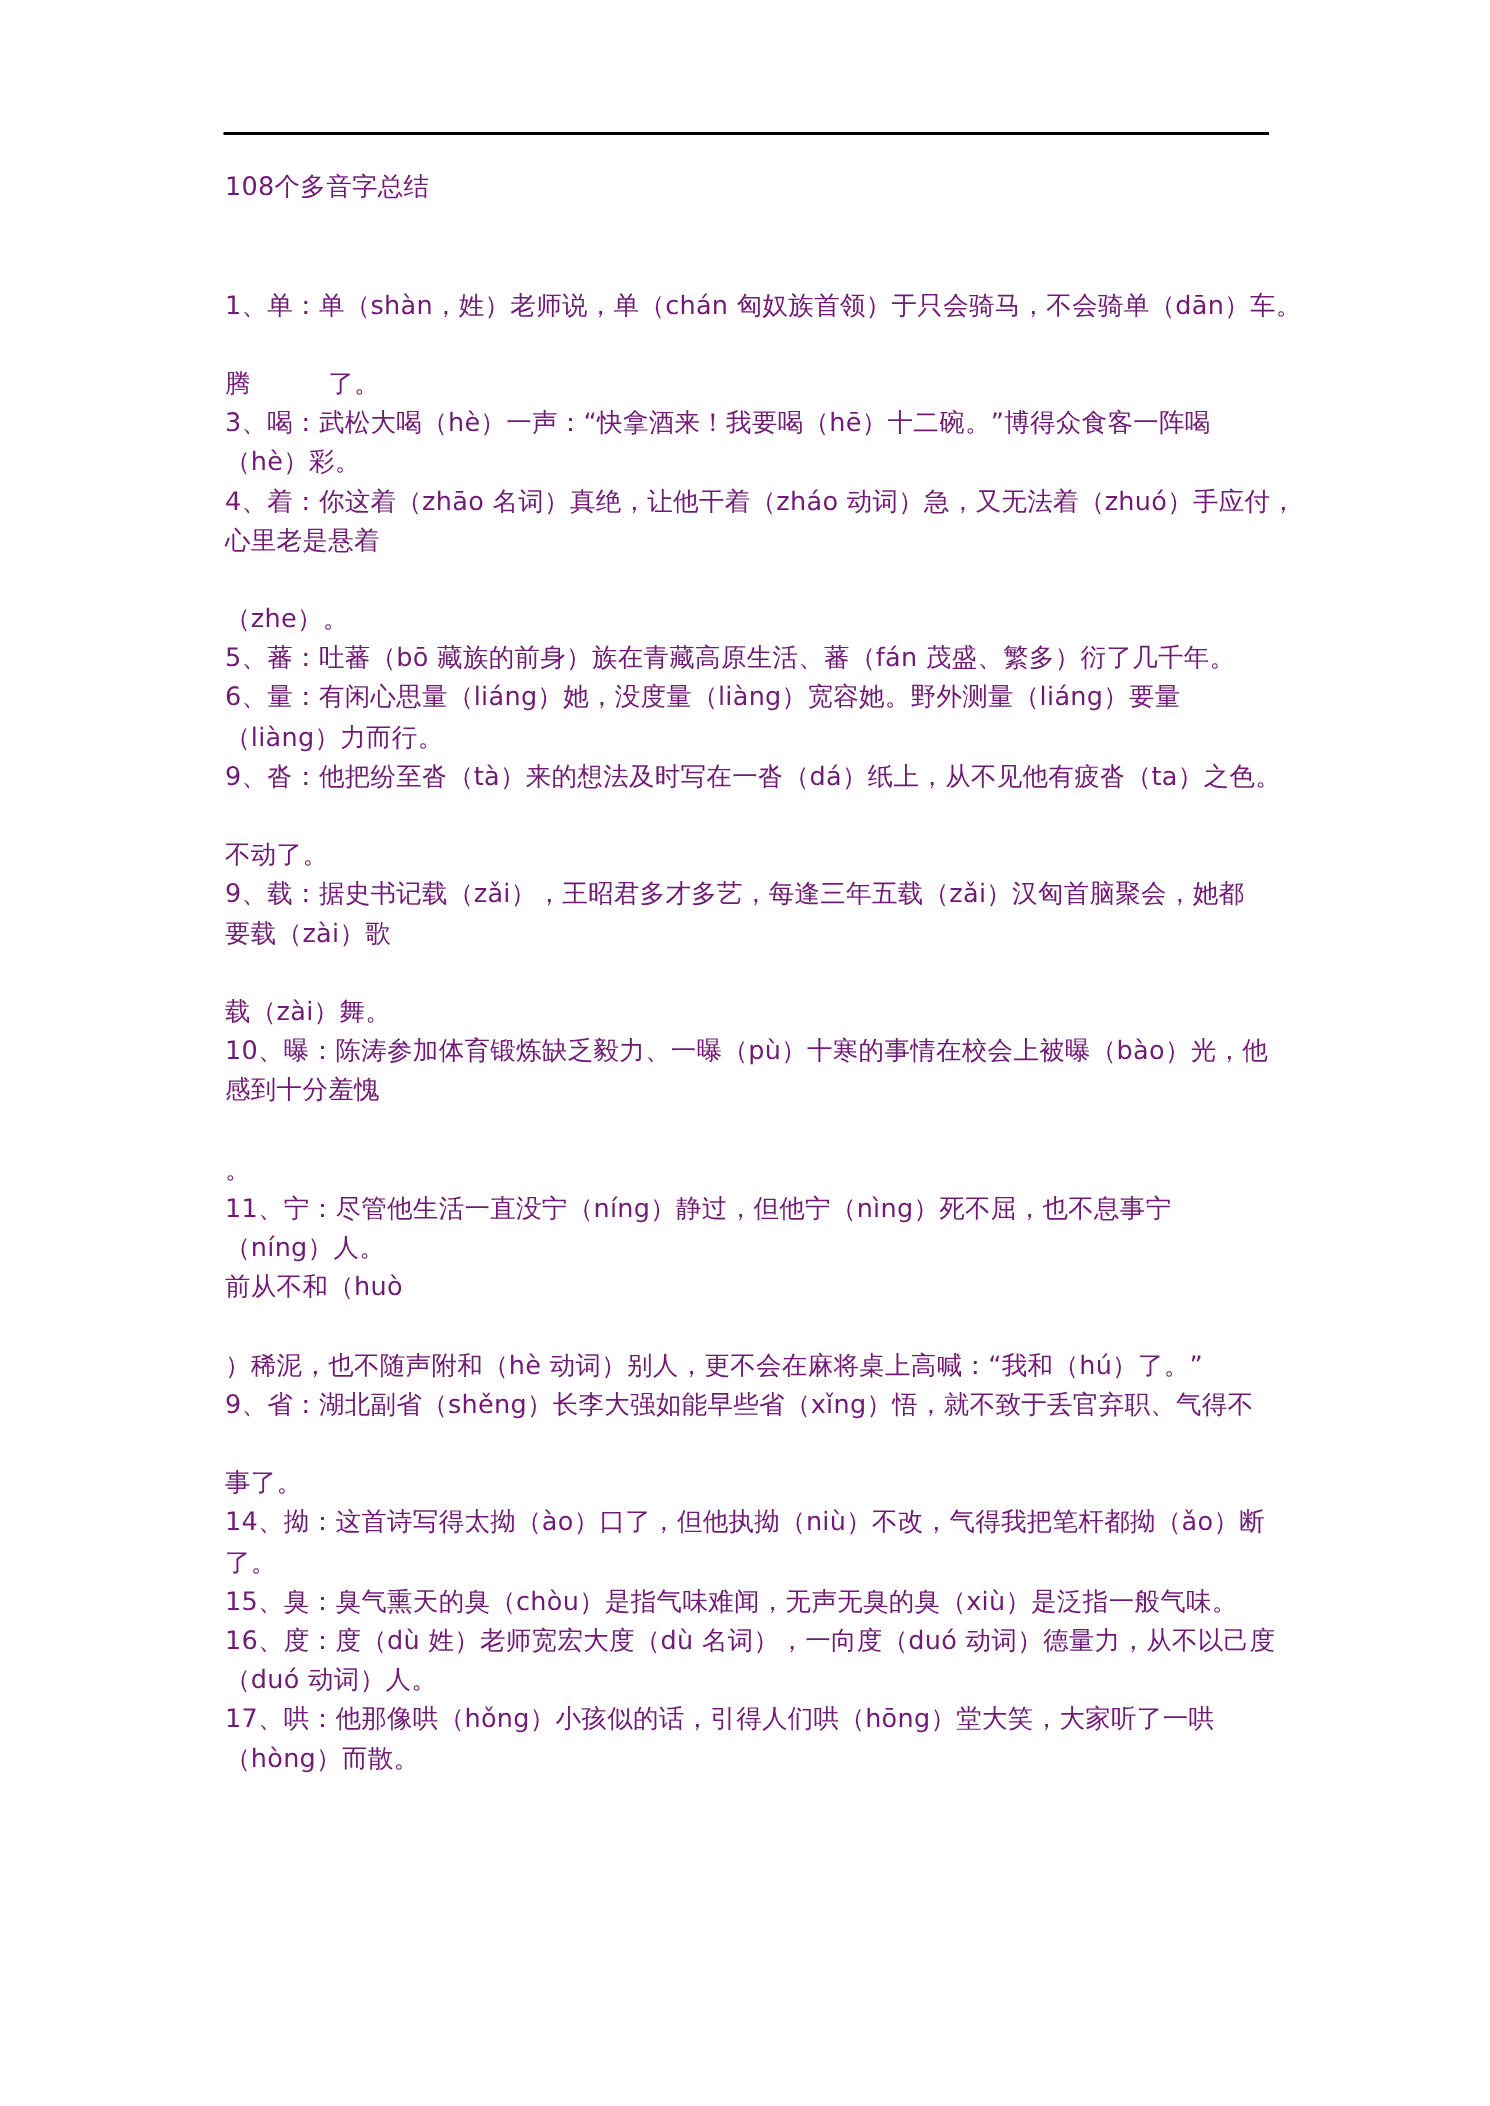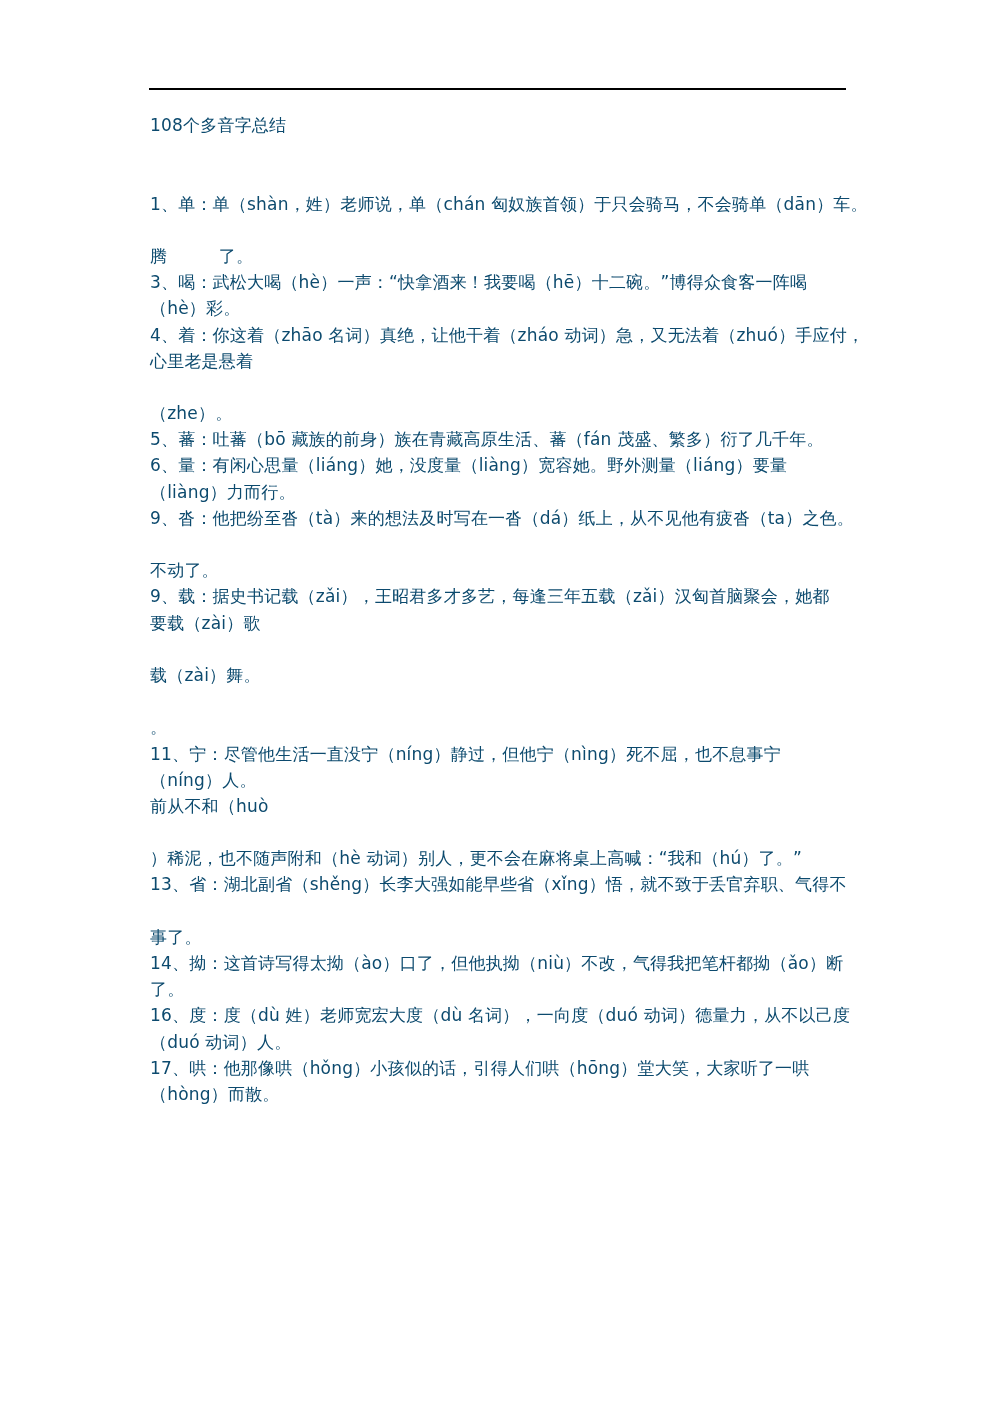--- a/index.html
+++ b/index.html
@@ -6,21 +6,21 @@
     margin: 0;
     padding: 0;
     background: #ffffff;
   }
   .page {
     position: relative;
     width: 993px;
     height: 1404px;
     background: #ffffff;
     font-family: "DejaVu Sans", sans-serif;
-    color: #0c4a6e;
+    color: #701a75;
     overflow: hidden;
   }
   .header-rule {
     position: absolute;
     left: 149px;
     top: 88px;
     width: 697px;
     height: 2px;
     background: #000000;
   }
@@ -62,30 +62,33 @@
     <div class="ln">5、蕃：吐蕃（bō 藏族的前身）族在青藏高原生活、蕃（fán 茂盛、繁多）衍了几千年。</div>
     <div class="ln">6、量：有闲心思量（liáng）她，没度量（liàng）宽容她。野外测量（liáng）要量</div>
     <div class="ln">（liàng）力而行。</div>
     <div class="ln">9、沓：他把纷至沓（tà）来的想法及时写在一沓（dá）纸上，从不见他有疲沓（ta）之色。</div>
     <div class="ln"></div>
     <div class="ln">不动了。</div>
     <div class="ln">9、载：据史书记载（zǎi），王昭君多才多艺，每逢三年五载（zǎi）汉匈首脑聚会，她都</div>
     <div class="ln">要载（zài）歌</div>
     <div class="ln"></div>
     <div class="ln">载（zài）舞。</div>
+    <div class="ln">10、曝：陈涛参加体育锻炼缺乏毅力、一曝（pù）十寒的事情在校会上被曝（bào）光，他</div>
+    <div class="ln">感到十分羞愧</div>
     <div class="ln"></div>
     <div class="ln">。</div>
     <div class="ln">11、宁：尽管他生活一直没宁（níng）静过，但他宁（nìng）死不屈，也不息事宁</div>
     <div class="ln">（níng）人。</div>
     <div class="ln">前从不和（huò</div>
     <div class="ln"></div>
     <div class="ln">）稀泥，也不随声附和（hè 动词）别人，更不会在麻将桌上高喊：“我和（hú）了。”</div>
-    <div class="ln">13、省：湖北副省（shěng）长李大强如能早些省（xǐng）悟，就不致于丢官弃职、气得不</div>
+    <div class="ln">9、省：湖北副省（shěng）长李大强如能早些省（xǐng）悟，就不致于丢官弃职、气得不</div>
     <div class="ln"></div>
     <div class="ln">事了。</div>
     <div class="ln">14、拗：这首诗写得太拗（ào）口了，但他执拗（niù）不改，气得我把笔杆都拗（ǎo）断</div>
     <div class="ln">了。</div>
+    <div class="ln">15、臭：臭气熏天的臭（chòu）是指气味难闻，无声无臭的臭（xiù）是泛指一般气味。</div>
     <div class="ln">16、度：度（dù 姓）老师宽宏大度（dù 名词），一向度（duó 动词）德量力，从不以己度</div>
     <div class="ln">（duó 动词）人。</div>
     <div class="ln">17、哄：他那像哄（hǒng）小孩似的话，引得人们哄（hōng）堂大笑，大家听了一哄</div>
     <div class="ln">（hòng）而散。</div>
   </div>
 </div>
 
 </body></html>

